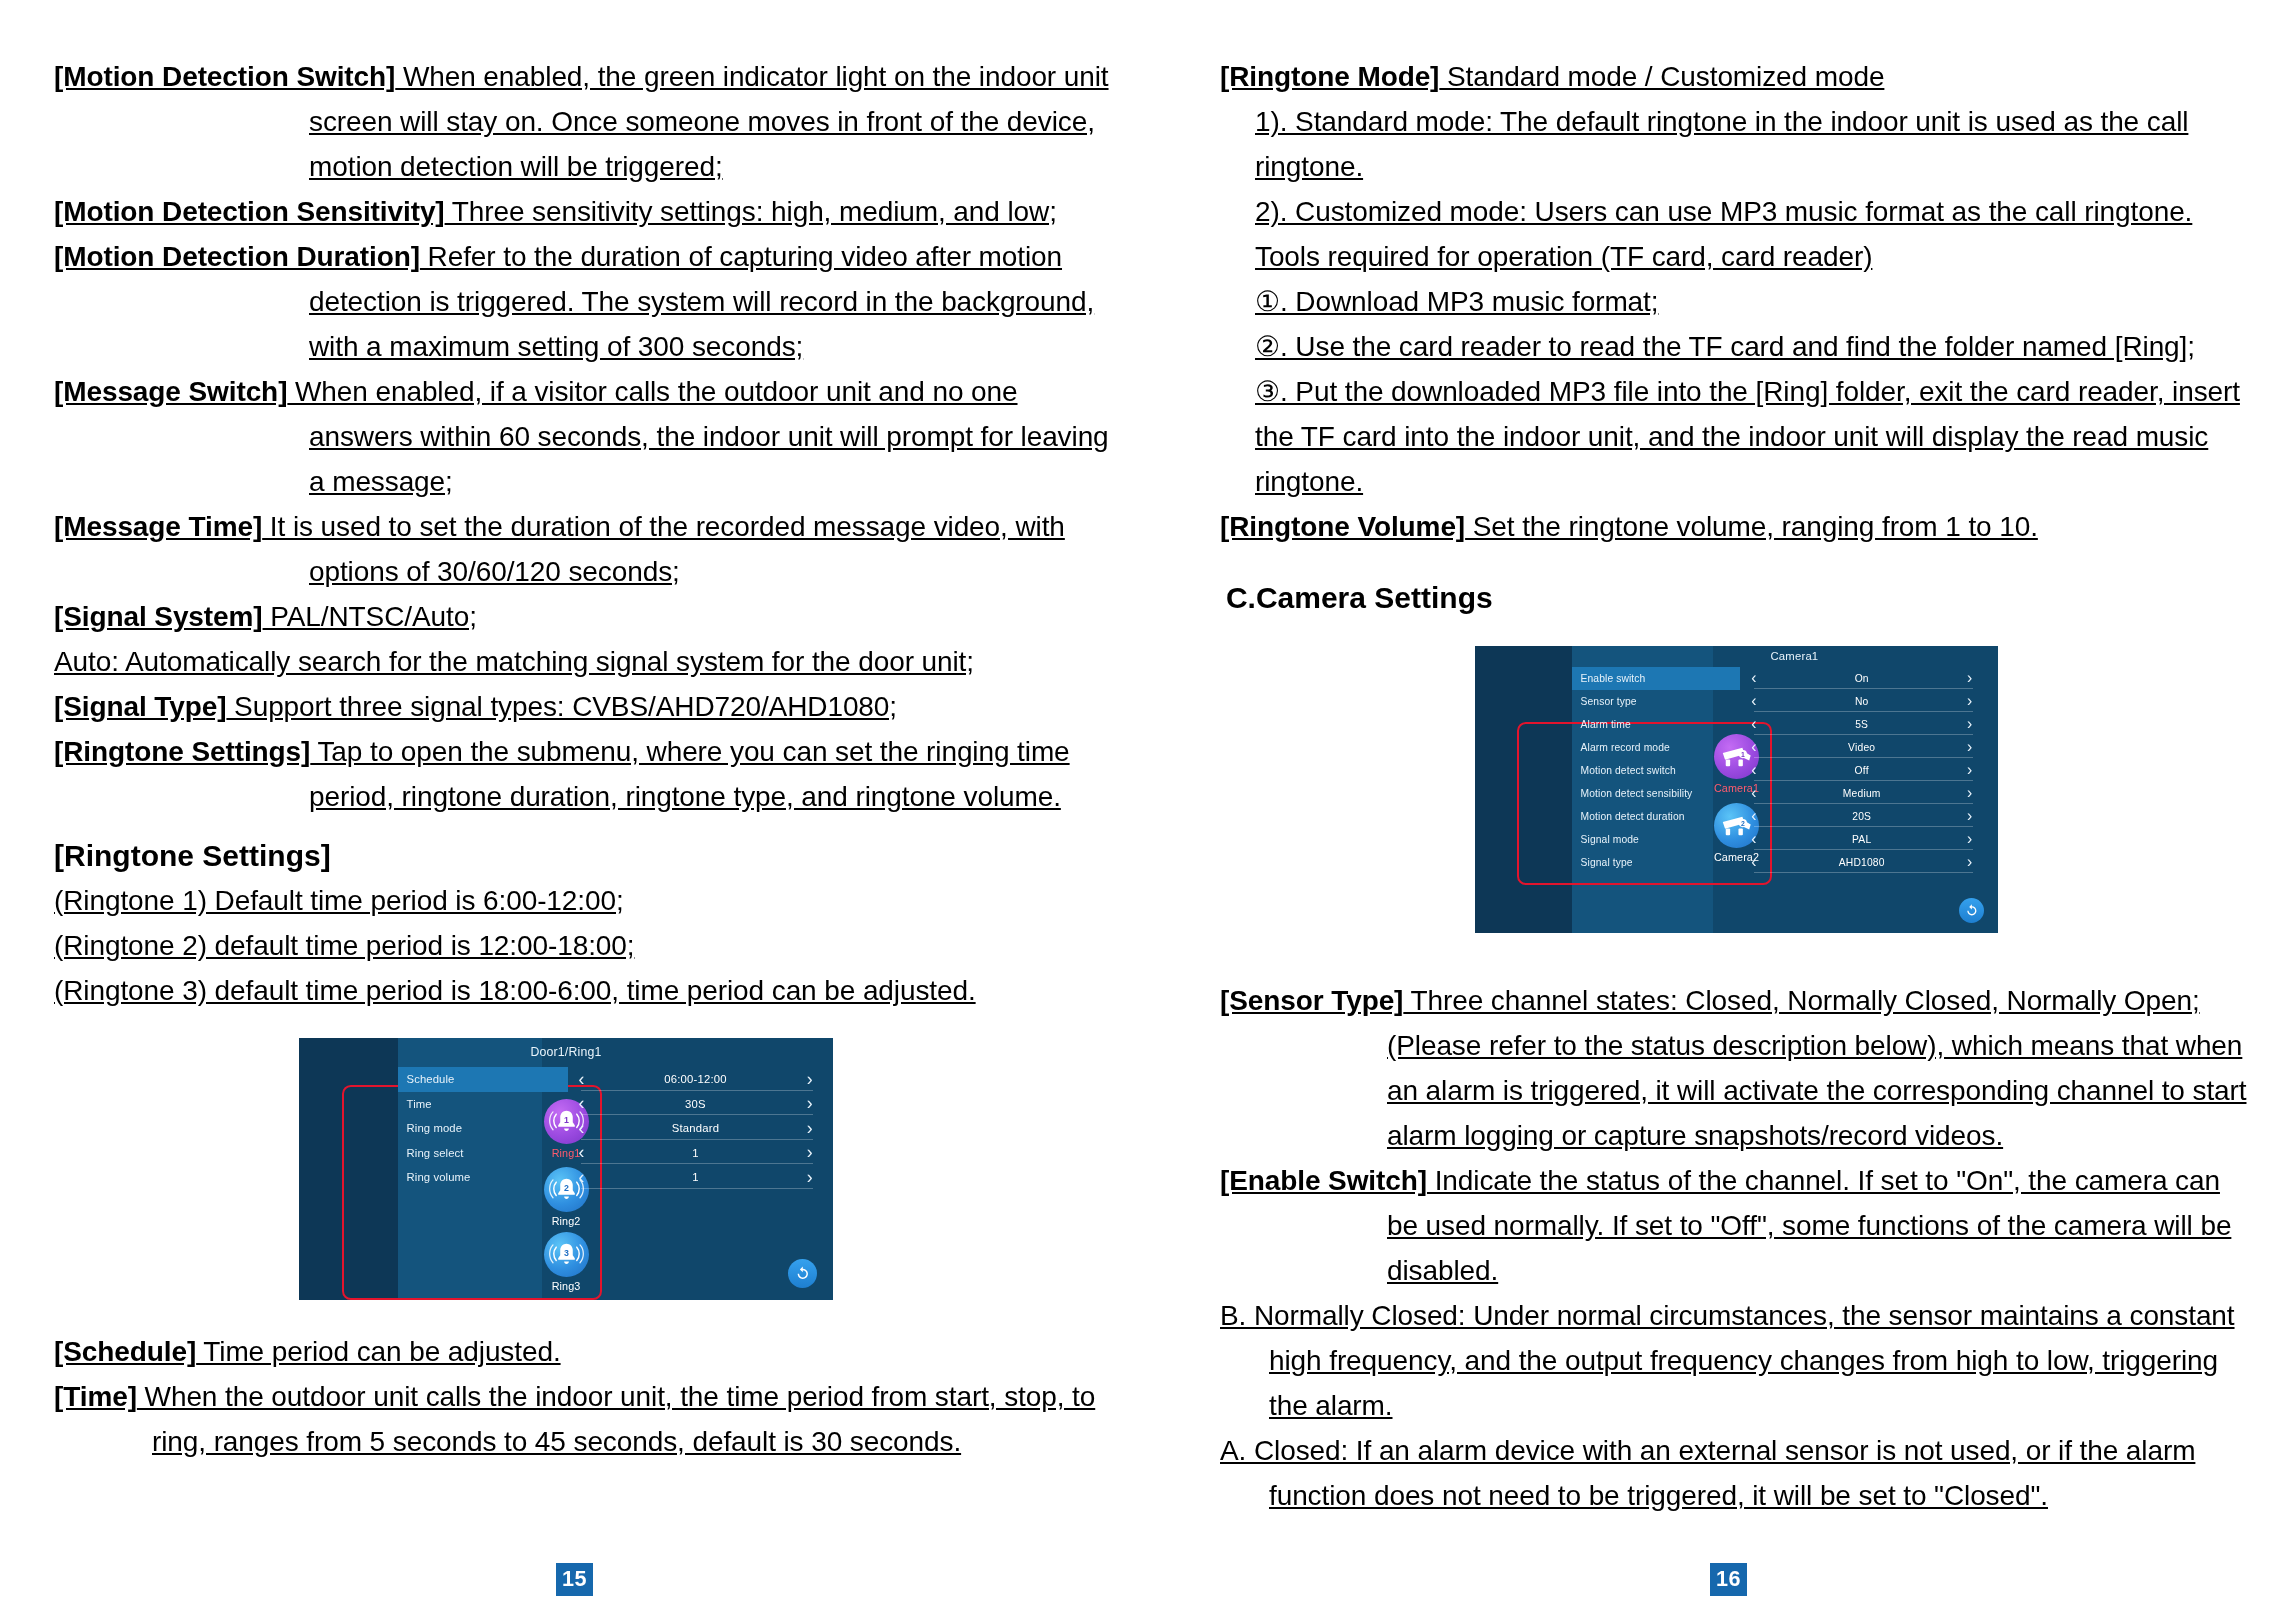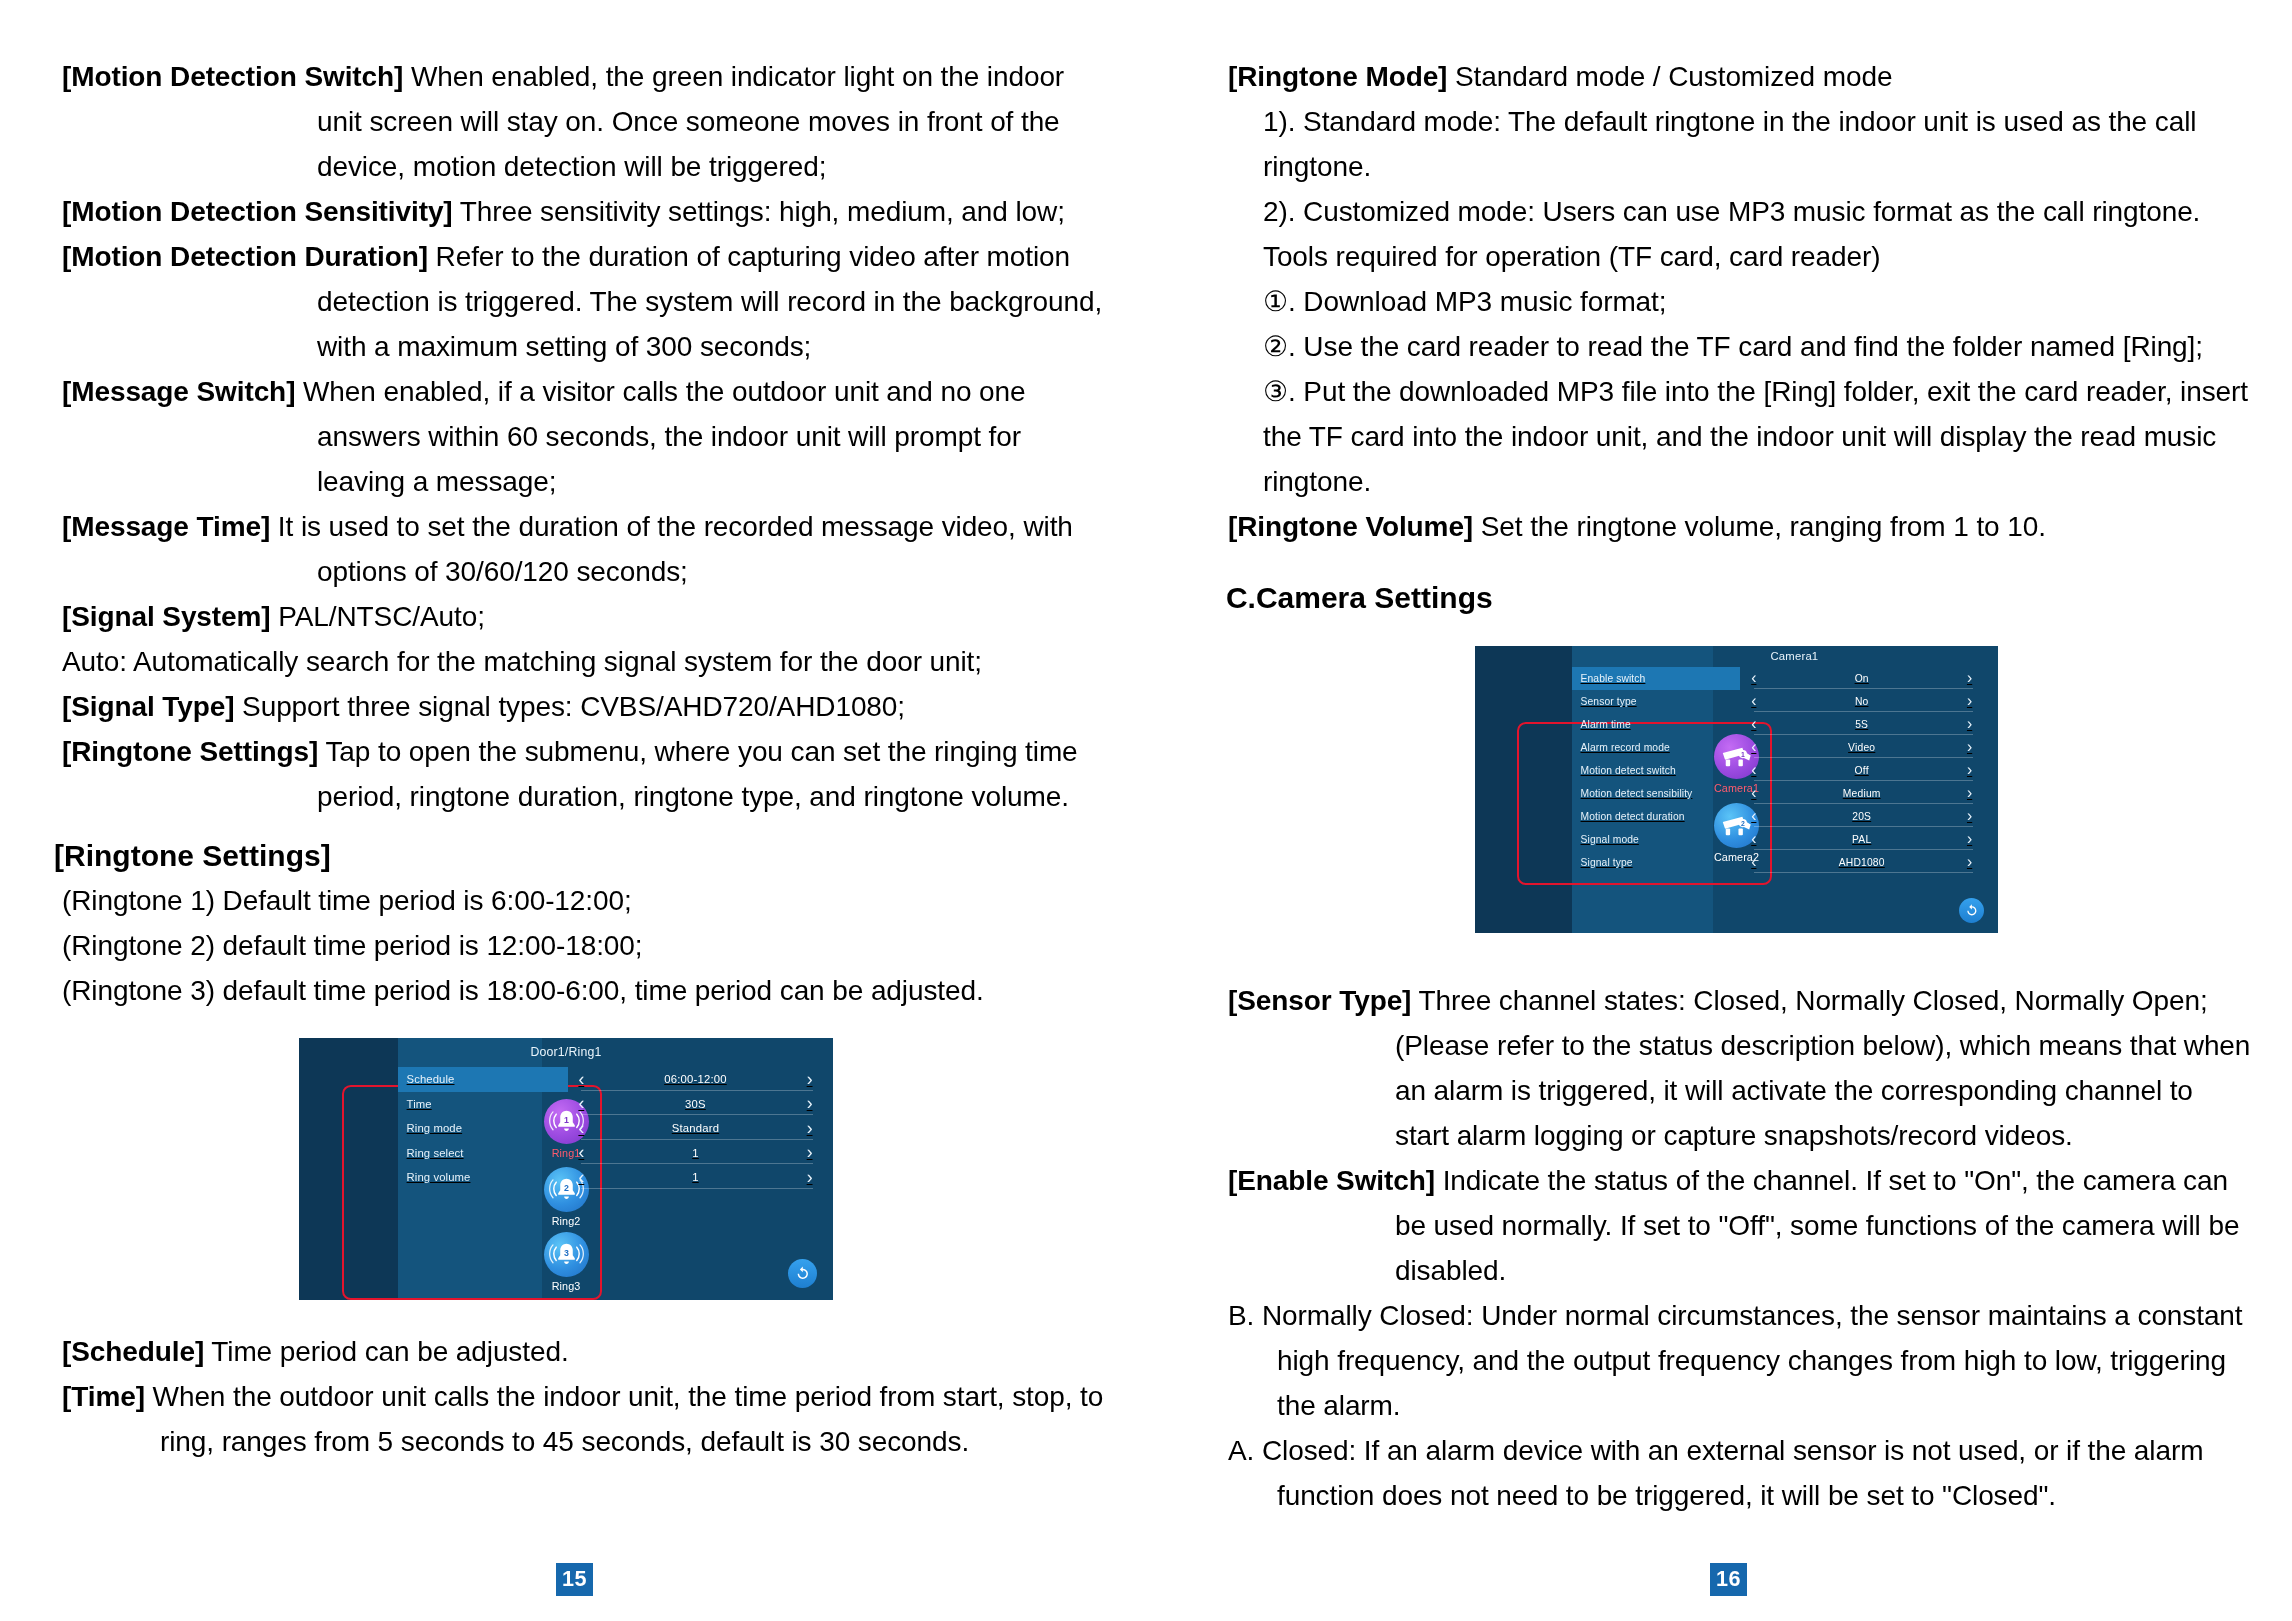--- a/index.html
+++ b/index.html
@@ -33,23 +33,24 @@
   .col-right {
     width: 1126px;
     padding: 54px 39px 0 54px;
   }
 
   
   .para {
     font-size: 28px;
     line-height: 45px;
     letter-spacing: -0.1px;
-    margin: 0 0 0 8px;
+    margin: 0 0 0 0;
     text-align: left;
     word-spacing: 0px;
+    text-decoration: underline;
   }
   .para b, .lbl {
     font-weight: bold;
   }
   .hang {
     padding-left: 255px;
     text-indent: -255px;
   }
   .hang-sm {
     padding-left: 167px;
@@ -163,21 +164,20 @@
     position: absolute;
     left: 18.5%;
     right: 2%;
     top: 29px;
   }
   .dev-cam .dev-rows { top: 20.6px; right: 3%; }
   .drow {
     display: flex;
     height: 24.5px;
     position: relative;
-    text-decoration: underline;
   }
   .dev-cam .drow { height: 23px; }
   .drow-name {
     width: 40%;
     color: #e7f2fa;
     font-size: 11.3px;
     padding-left: 8.8px;
     box-sizing: border-box;
     letter-spacing: 0.1px;
     height: 100%;

